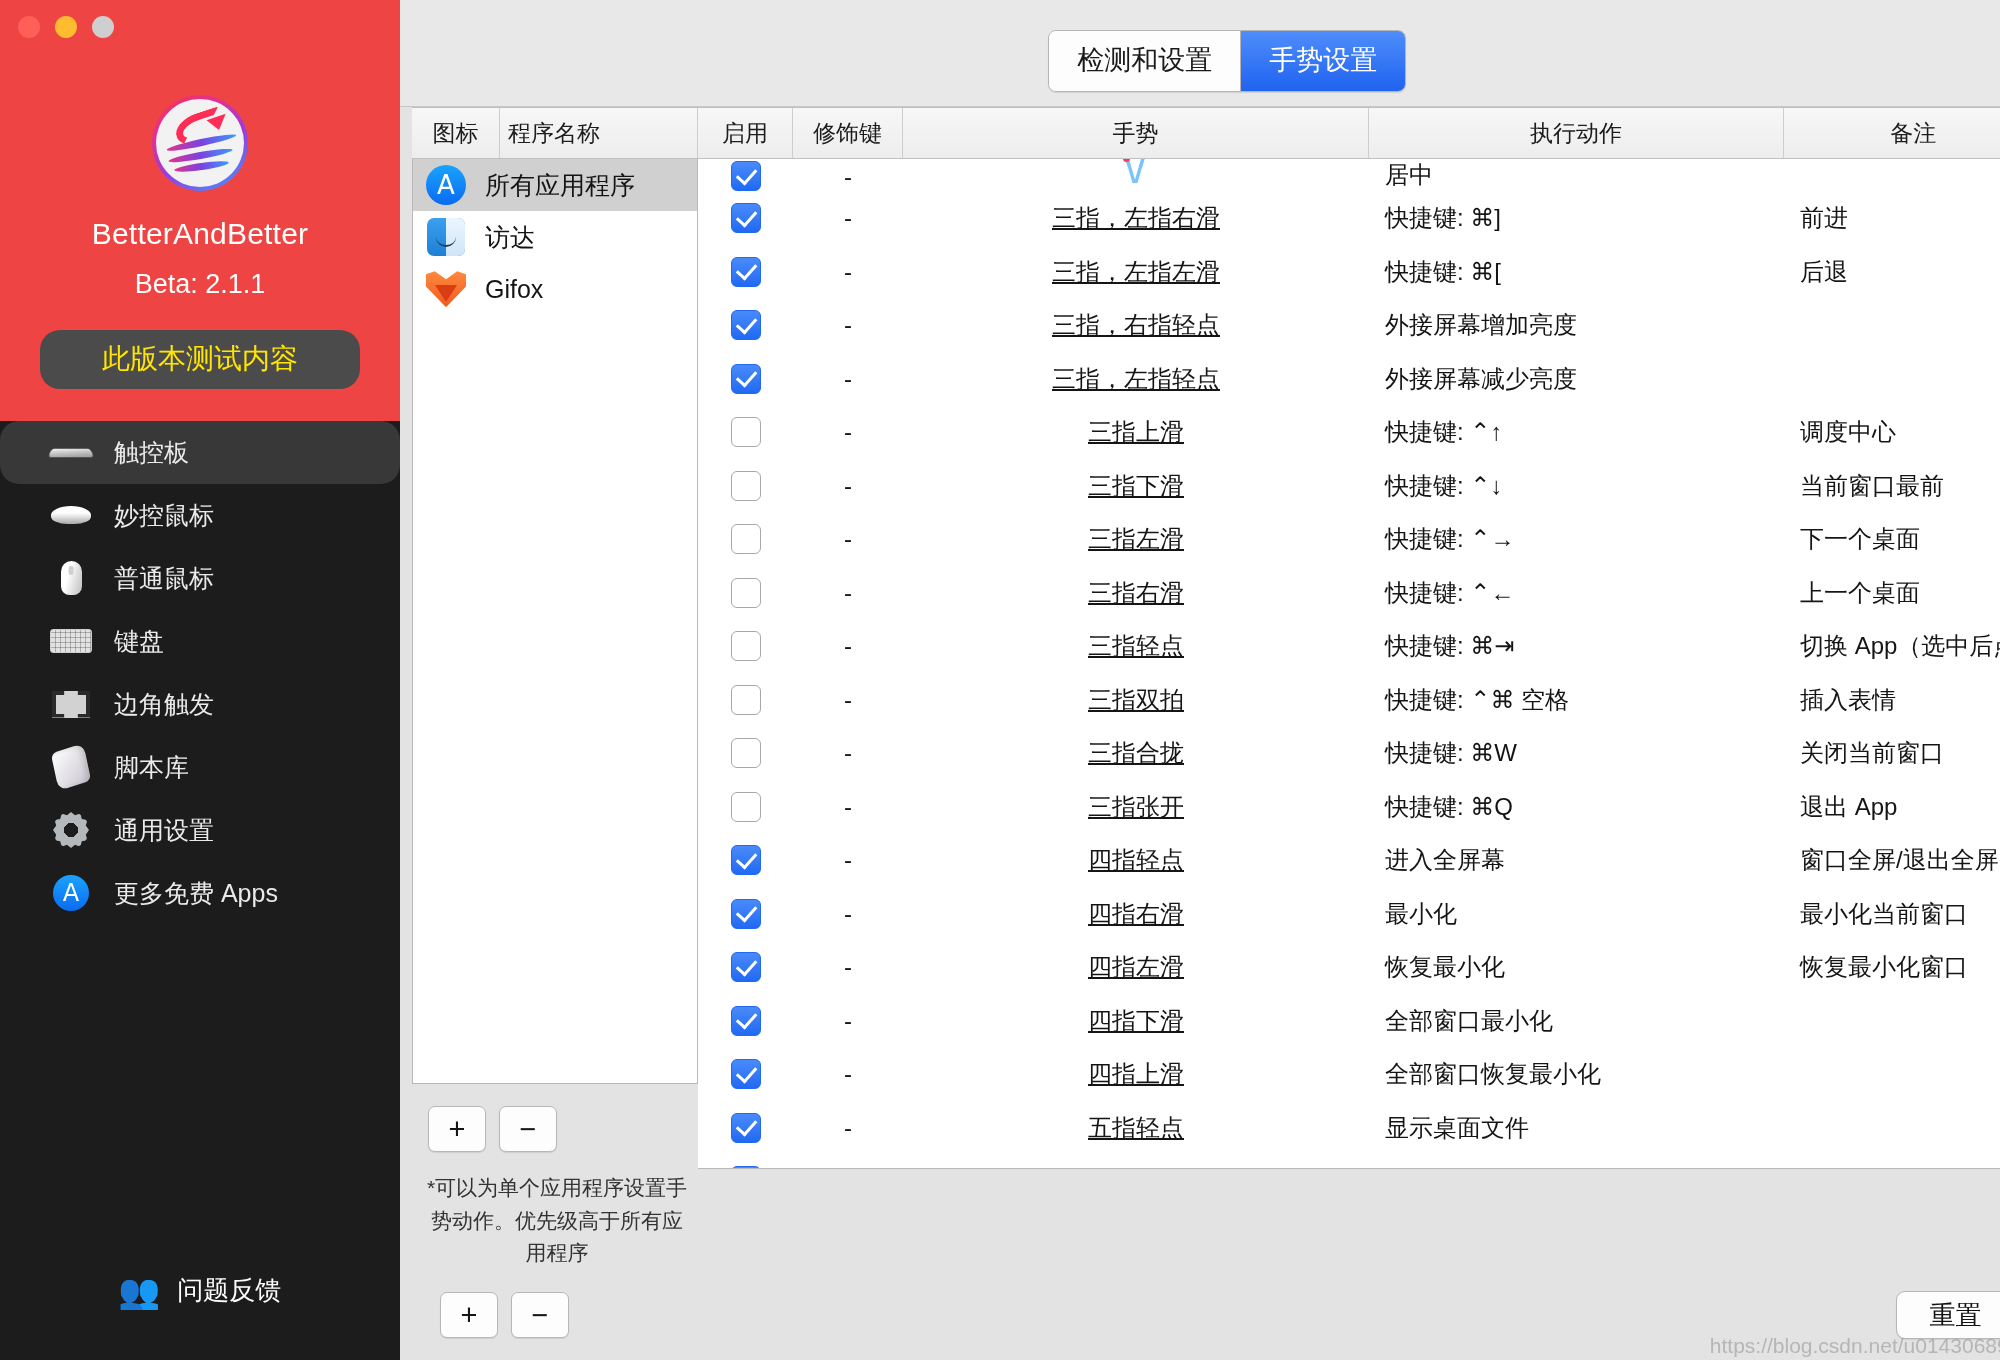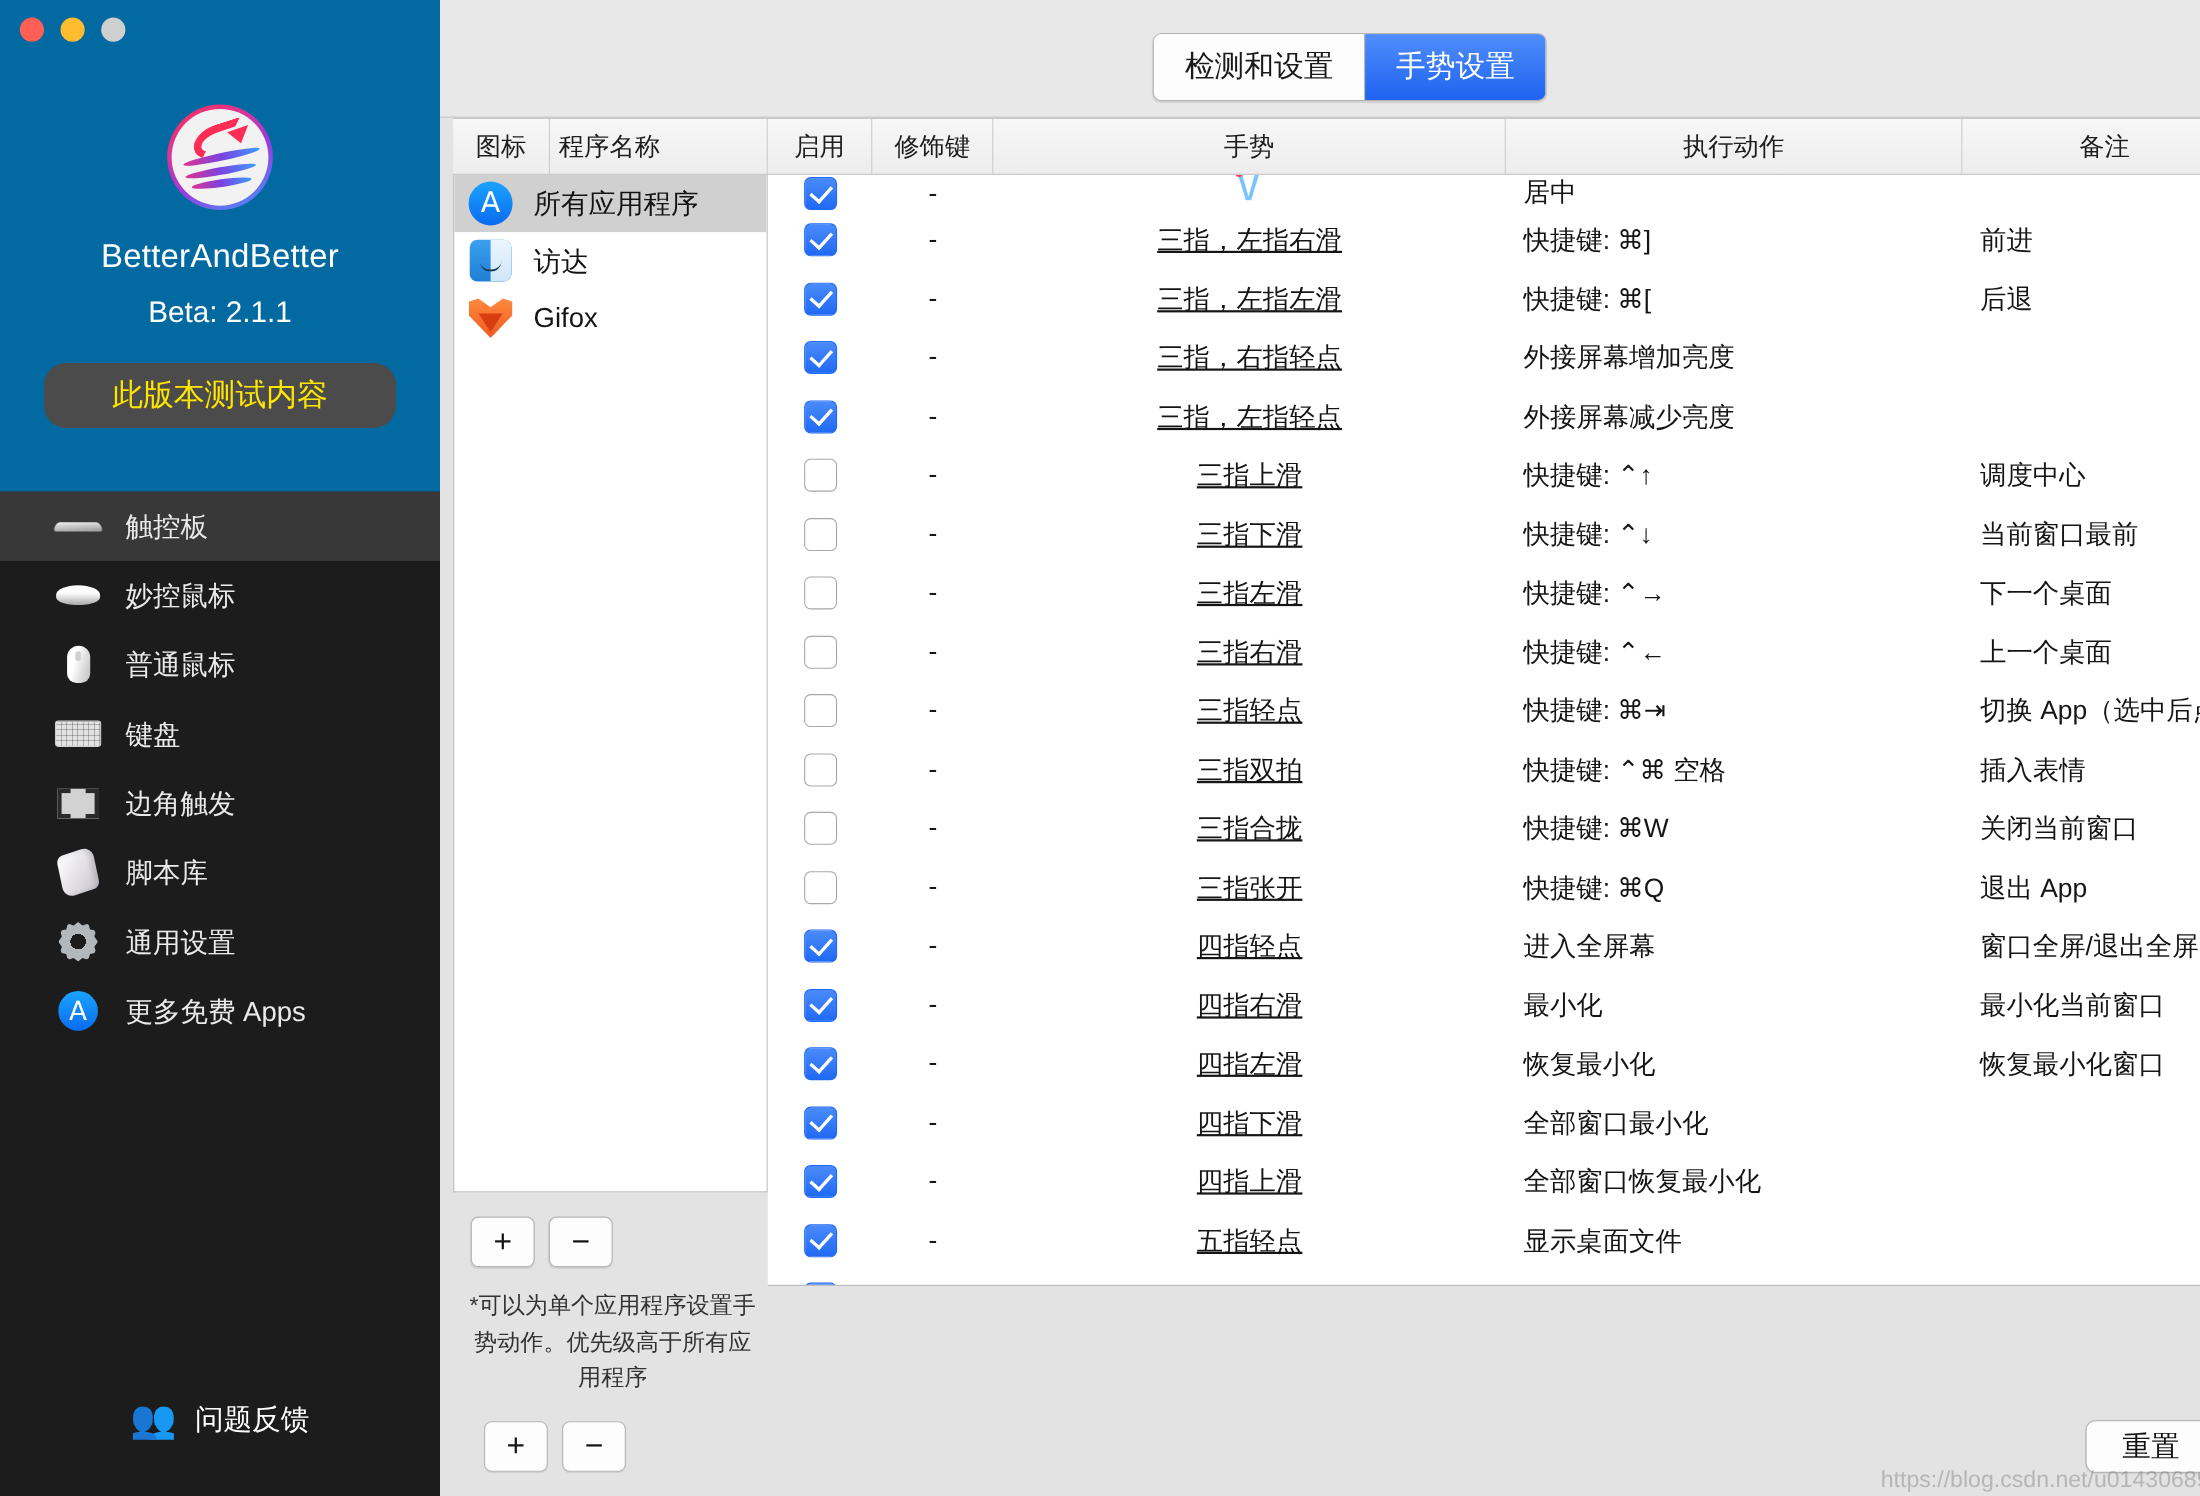--- a/index.html
+++ b/index.html
@@ -35,22 +35,22 @@
     z-index: 5;
   }
   .tl-dot { width: 22px; height: 22px; border-radius: 50%; }
   .tl-close { background: #ff5f57; }
   .tl-min   { background: #febc2e; }
   .tl-max   { background: #cfcfcf; }
 
   .brand-block {
     padding-top: 95px;
     text-align: center;
-    background: #0369a1;
-    padding-bottom: 58px;
+    background: #ef4444;
+    padding-bottom: 32px;
   }
   .app-logo {
     width: 96px; height: 96px;
     margin: 0 auto 26px auto;
     border-radius: 50%;
     background: linear-gradient(150deg,#ff2d55 0%,#e0338f 28%,#9b3bdd 58%,#3b9bff 100%);
     padding: 4px;
     position: relative;
   }
   .app-logo-inner {
@@ -116,21 +116,21 @@
   .nav-item {
     display: flex;
     align-items: center;
     height: 63px;
     padding-left: 48px;
     gap: 20px;
     color: #eaeaea;
     font-size: 25px;
     cursor: default;
   }
-  .nav-item.active { background: #383838; }
+  .nav-item.active { background: #383838; border-radius: 19px; }
   .nav-item .nav-ico {
     width: 46px;
     height: 36px;
     display: flex;
     align-items: center;
     justify-content: center;
     flex-shrink: 0;
   }
   .nav-label { white-space: nowrap; }
 

